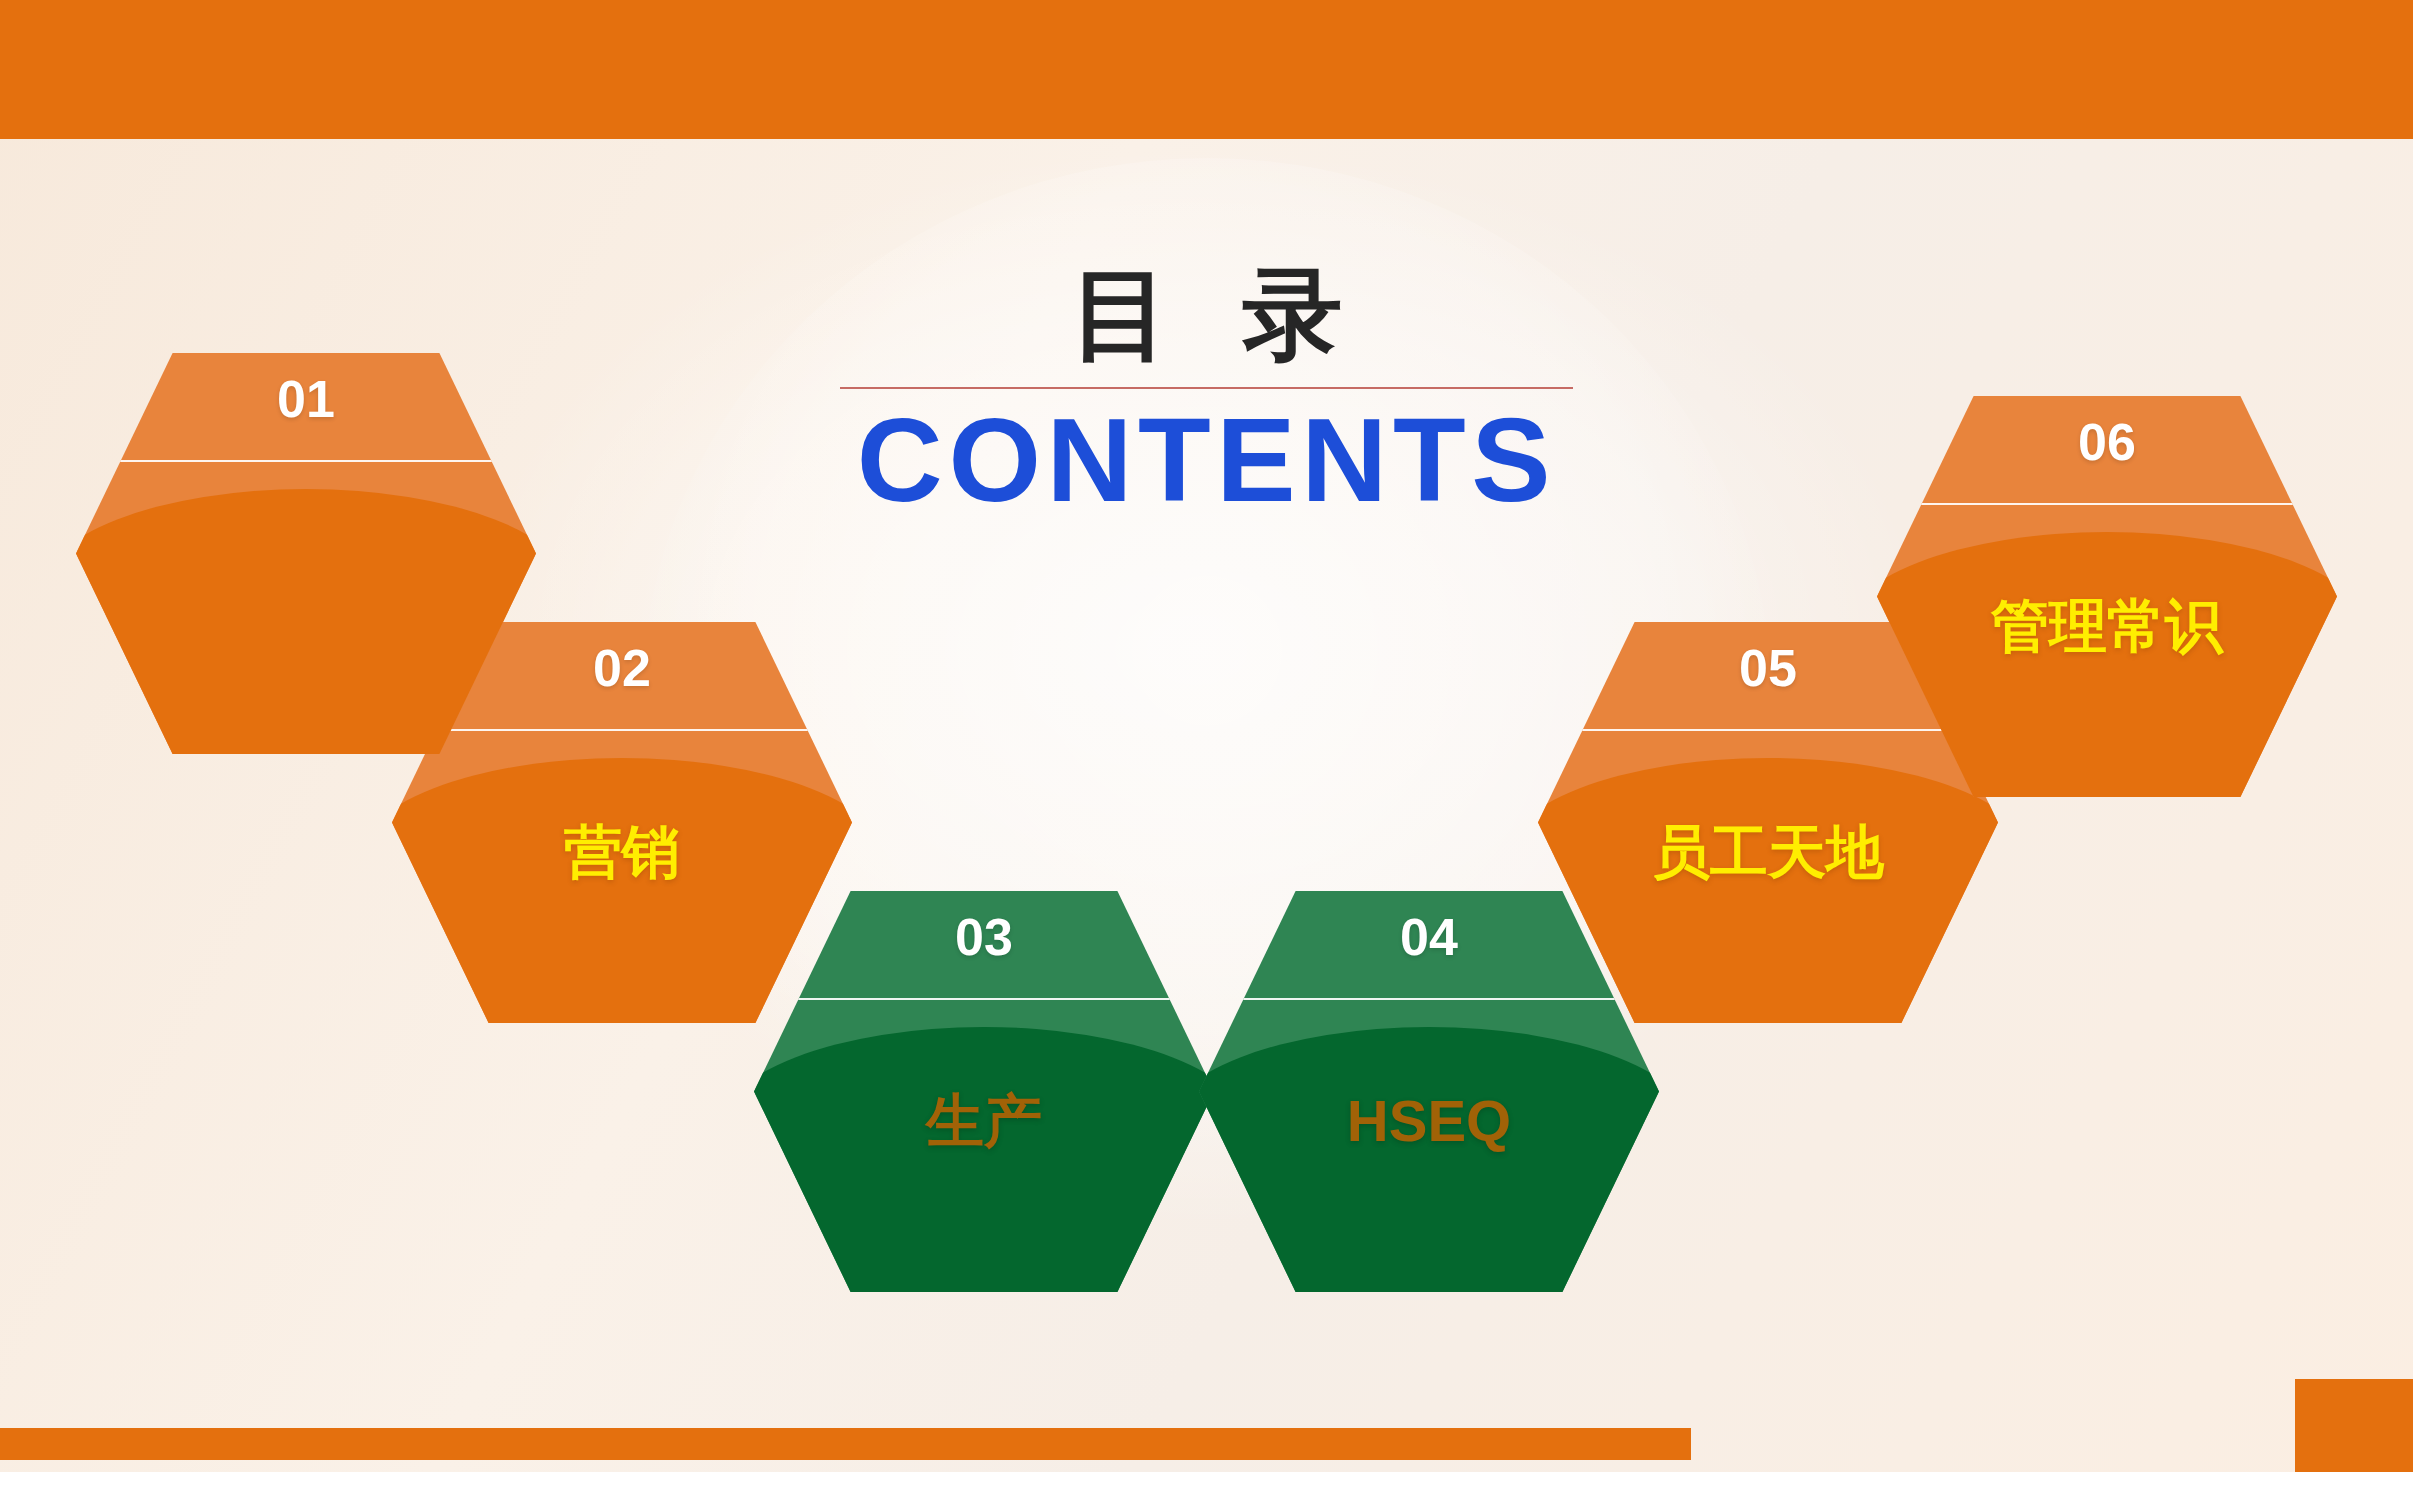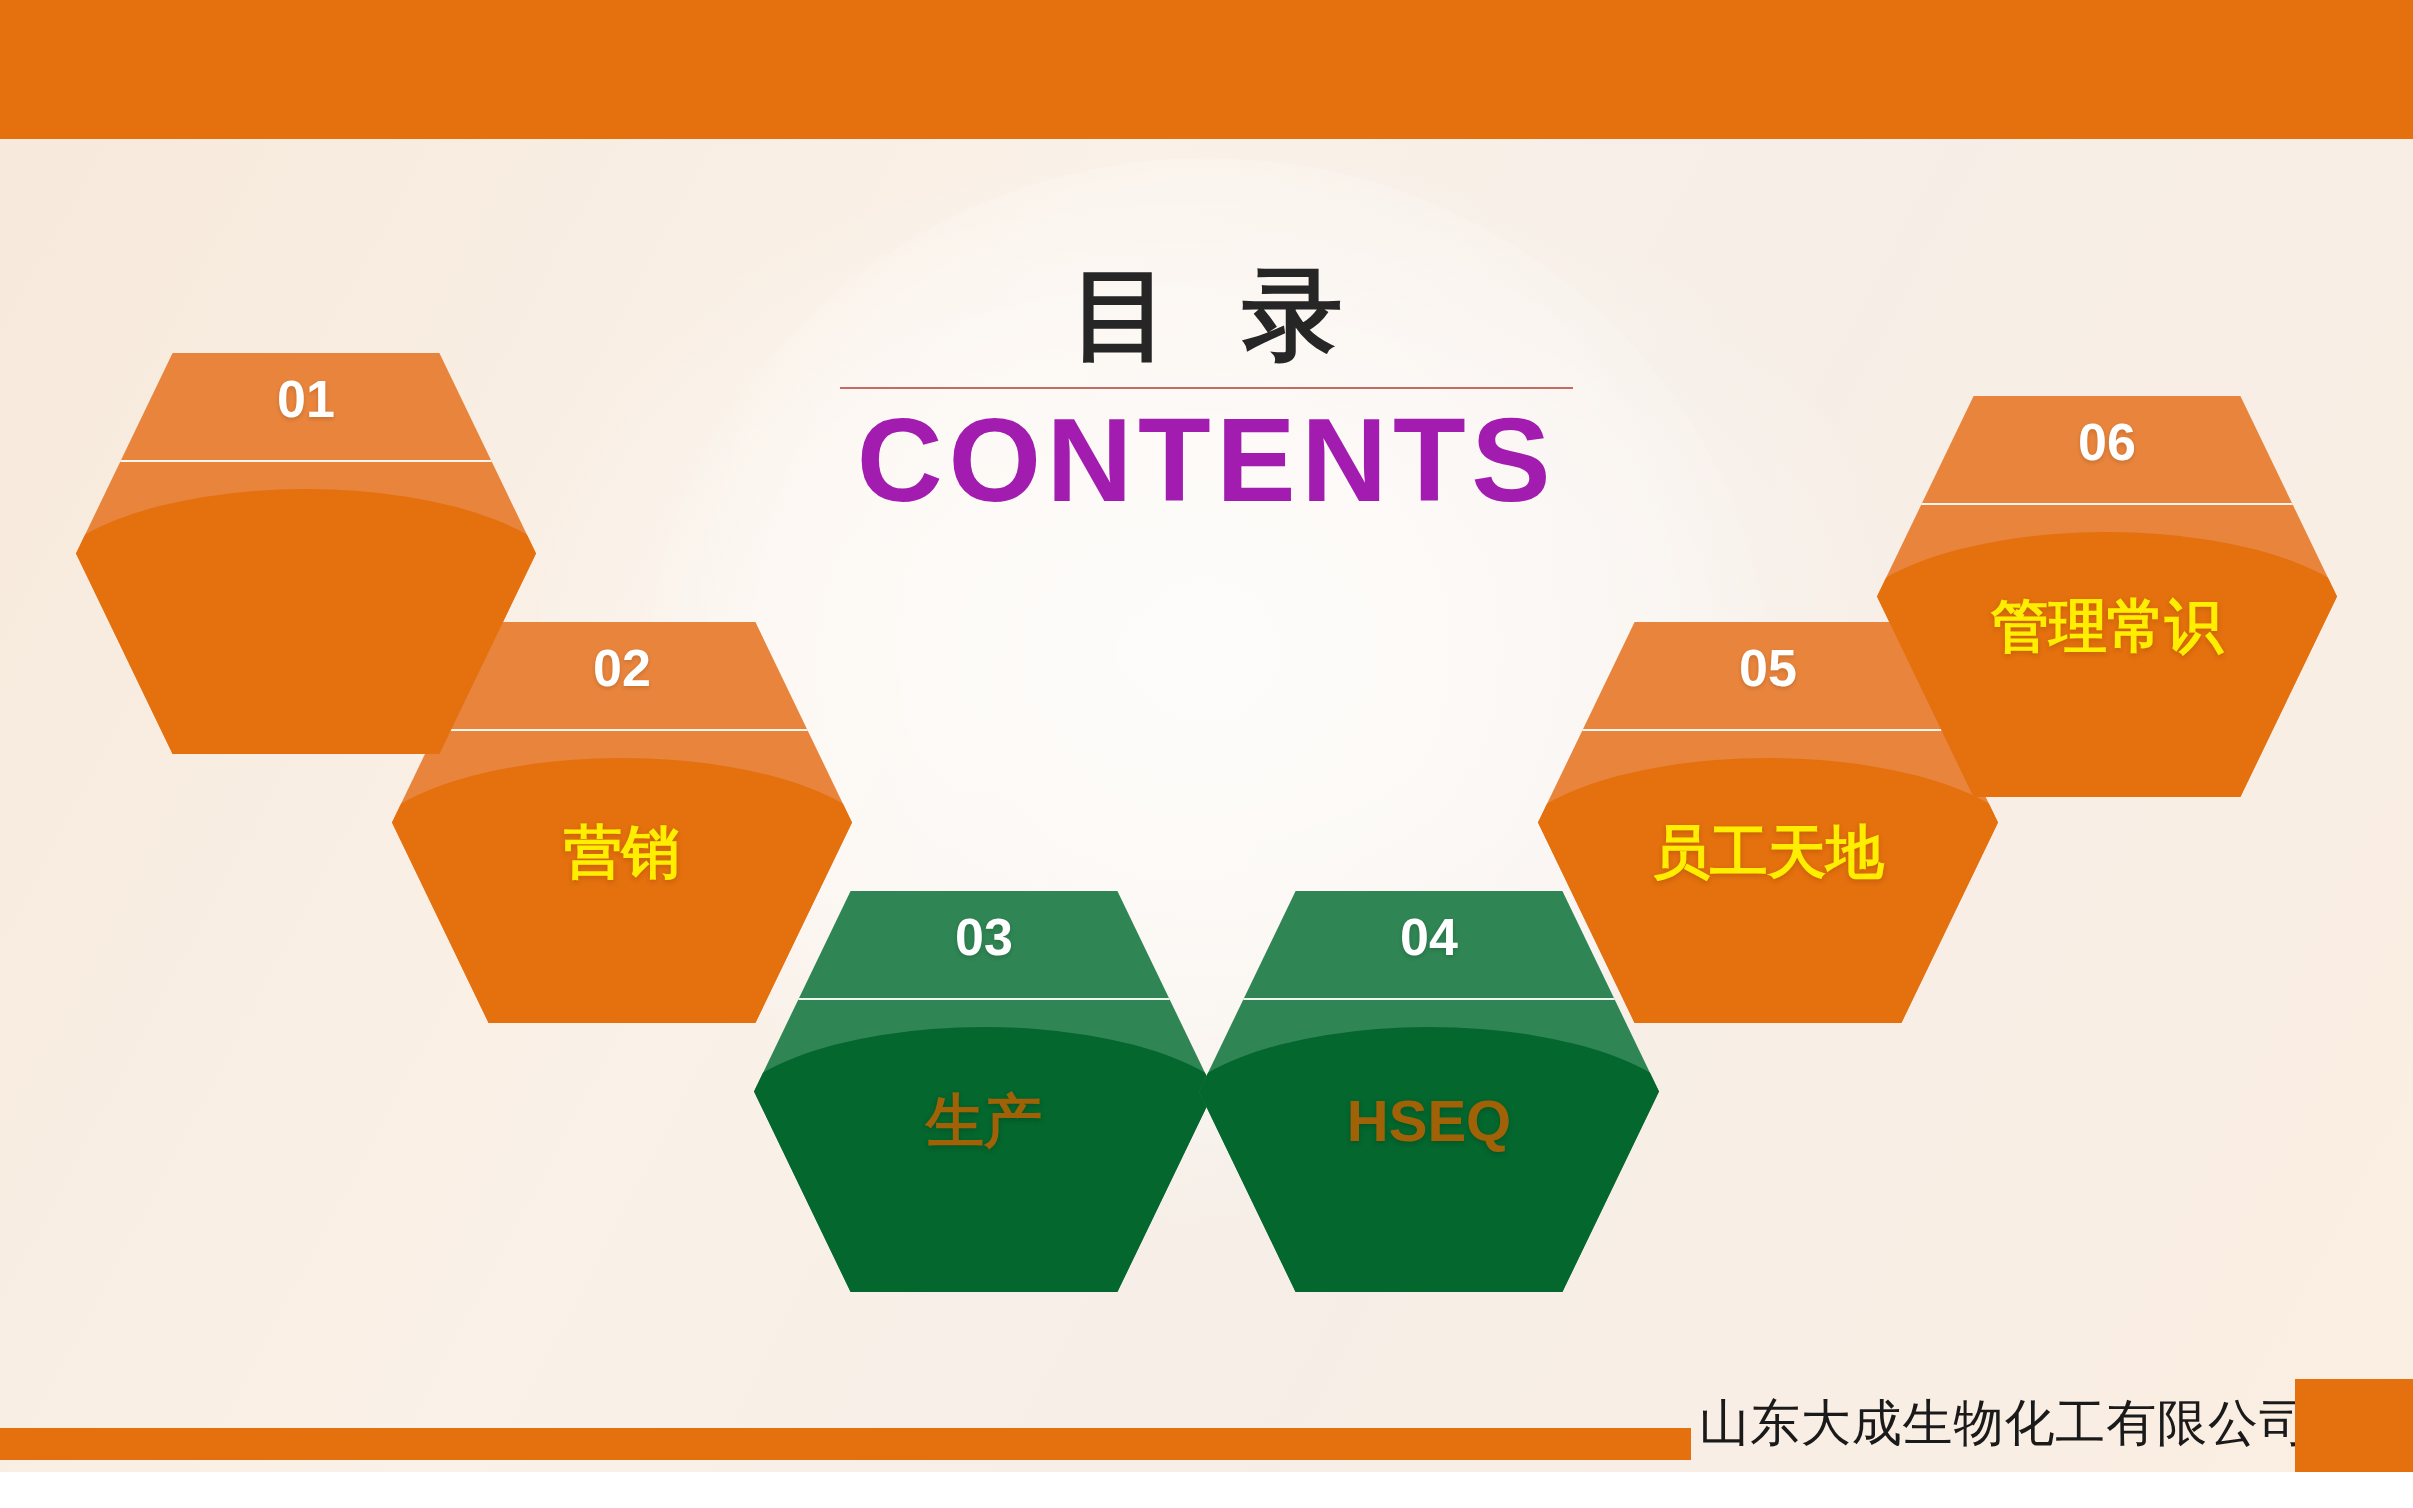--- a/index.html
+++ b/index.html
@@ -74,21 +74,21 @@
   }
   .title-rule {
     height: 2.8px;
     background: #c66b64;
     margin: 18.6px auto 7.4px auto;
     width: 100%;
   }
   .title-en {
     font-size: 119px;
     font-weight: bold;
-    color: #a21caf;
+    color: #1d4ed8;
     letter-spacing: 5.6px;
     line-height: 1.06;
   }
 
   
   .hex {
     position: absolute;
     width: 460px; height: 401px;
     -webkit-clip-path: polygon(21% 0%, 79% 0%, 100% 50%, 79% 100%, 21% 100%, 0% 50%);
     clip-path: polygon(21% 0%, 79% 0%, 100% 50%, 79% 100%, 21% 100%, 0% 50%);
@@ -203,17 +203,16 @@
 
   <div class="hex orange hex-06">
     <div class="top-face"></div>
     <div class="bot-face"></div>
     <div class="divider"></div>
     <div class="num">06</div>
     <div class="label">管理常识</div>
   </div>
 
   <div class="footer-rule"></div>
-  <div class="footer-text">山东大成生物化工有限公司</div>
   <div class="footer-block"></div>
 
 </div>
 
 
 </body></html>

